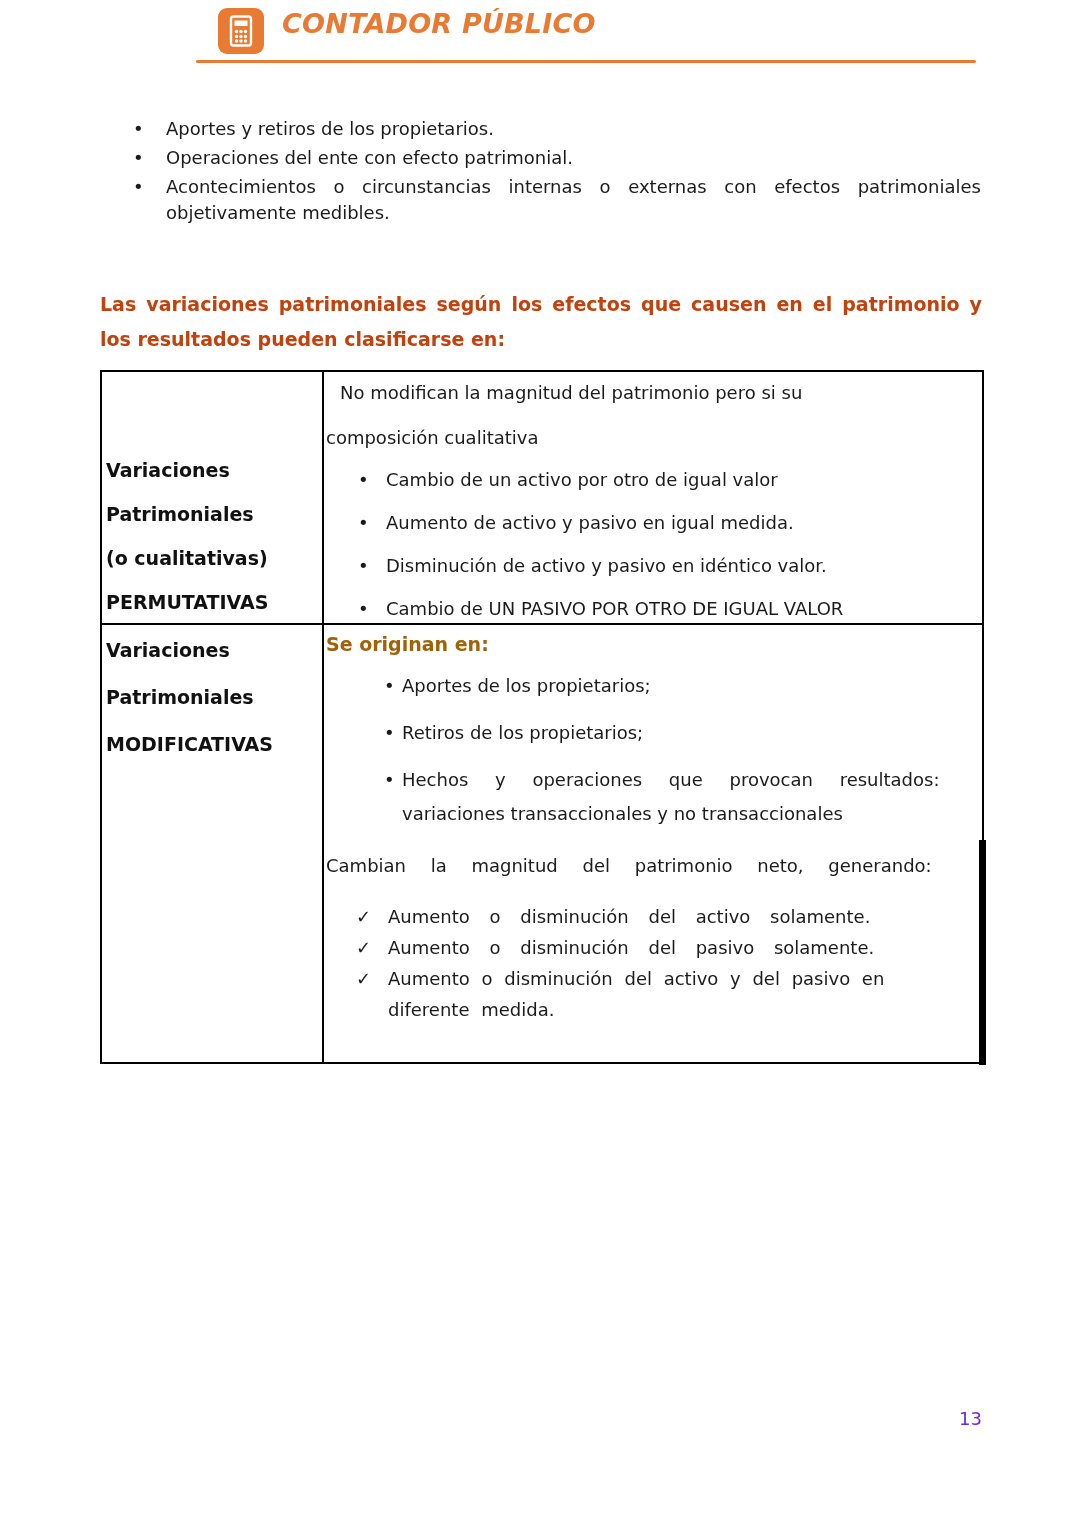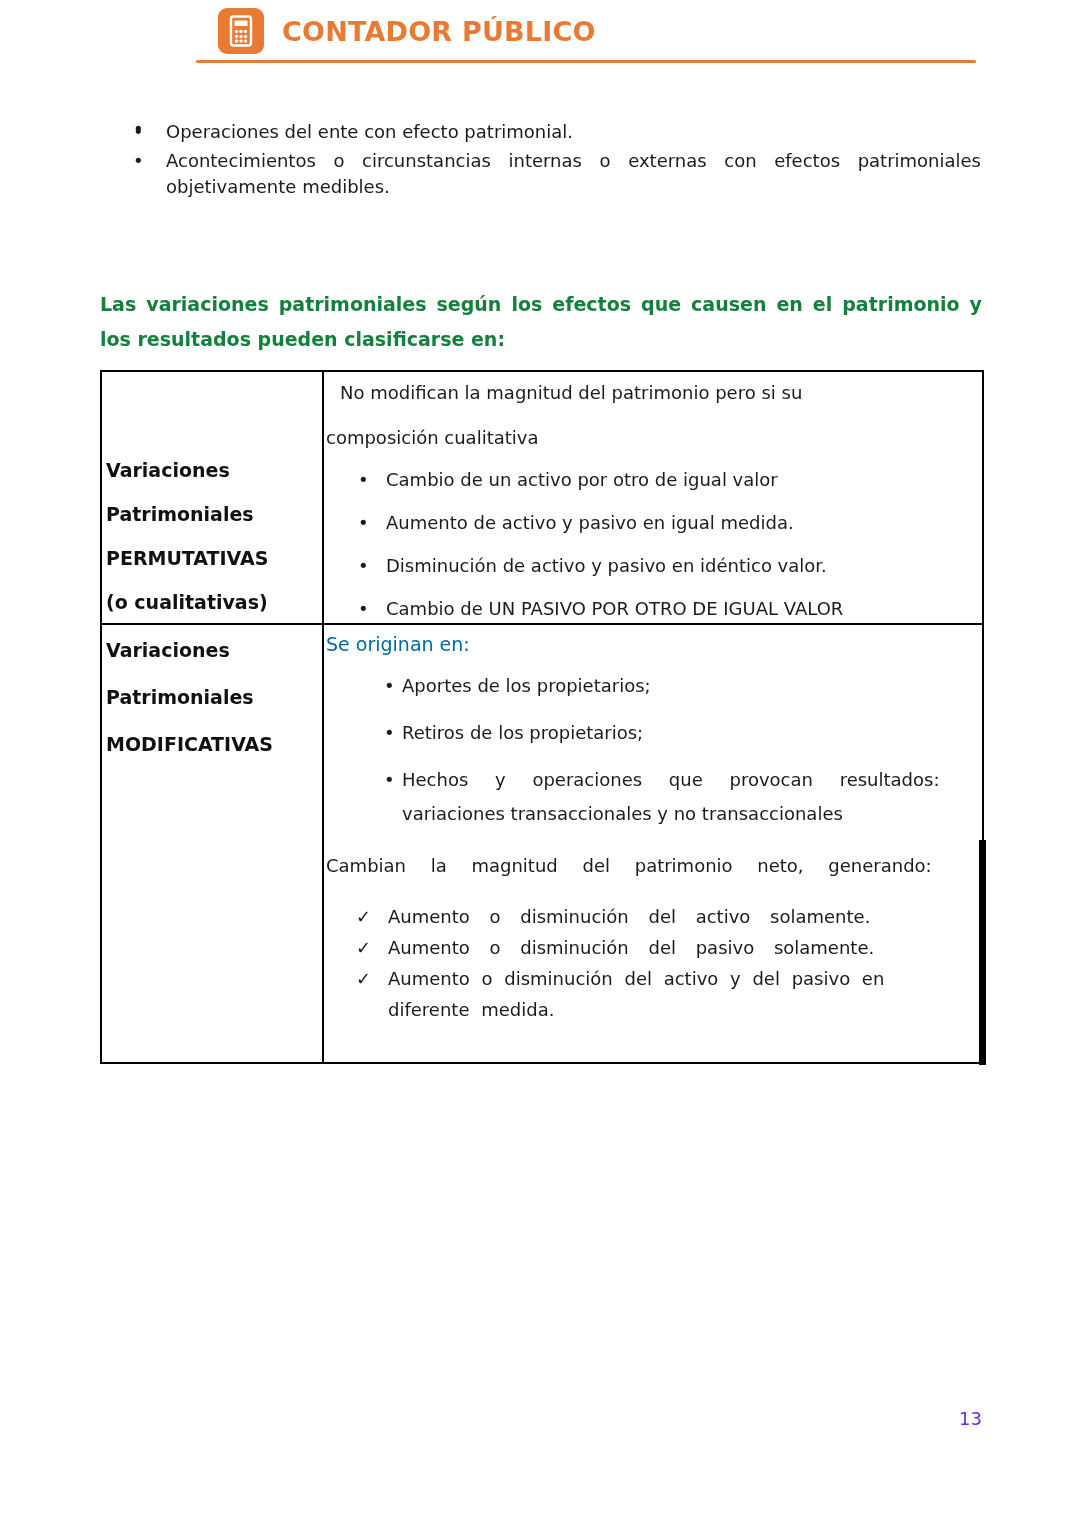--- a/index.html
+++ b/index.html
@@ -16,22 +16,22 @@
     font-size: 18px;
     overflow: hidden;
   }
 
   
   .header {
     position: absolute;
     top: 8px;
     left: 218px;
     display: flex;
-    align-items: center;
     gap: 18px;
+    font-style: italic;
   }
   .logo {
     width: 46px;
     height: 46px;
     flex: 0 0 auto;
   }
   .brand {
     font-size: 27px;
     font-weight: bold;
     color: #E87A33;
@@ -72,21 +72,21 @@
 
   
   .lead {
     position: absolute;
     top: 268px;
     left: 100px;
     width: 882px;
     font-weight: bold;
     font-size: 19px;
     line-height: 35px;
-    color: #15803d;
+    color: #c2410c;
     text-align: justify;
   }
 
   
   .vtable {
     position: absolute;
     top: 370px;
     left: 100px;
     width: 884px;
     border: 2px solid #000;
@@ -126,23 +126,23 @@
   }
   .r1-bullets li {
     position: relative;
     padding-left: 28px;
     line-height: 22px;
     margin-bottom: 21px;
   }
 
   
   .r2-heading {
-    font-weight: normal;
+    font-weight: bold;
     font-size: 19px;
-    color: #0369a1;
+    color: #a16207;
     line-height: 26px;
     margin: 0;
   }
   .r2-bullets {
     list-style: none;
     margin: 16px 0 0 58px;
     padding: 0;
   }
   .r2-bullets li {
     position: relative;
@@ -217,41 +217,42 @@
       <circle cx="27.5" cy="33" r="1.7" fill="#ffffff"></circle>
     </svg>
   </div>
   <div class="brand">CONTADOR PÚBLICO</div>
 </div>
 <div class="header-rule"></div>
 
 <ul class="intro">
   <li>
     <span class="marker">•</span>
+    <span>Aportes y retiros de los propietarios.</span>
   </li>
   <li>
     <span class="marker">•</span>
     <span>Operaciones del ente con efecto patrimonial.</span>
   </li>
   <li>
     <span class="marker">•</span>
     <span>Acontecimientos o circunstancias internas o externas con efectos patrimoniales objetivamente medibles.</span>
   </li>
 </ul>
 
 <p class="lead">Las variaciones patrimoniales según los efectos que causen en el patrimonio y los resultados pueden clasificarse en:</p>
 
 <div class="vtable">
 
   <div class="vrow vrow1">
     <div class="cell-left">
       <div class="lbl">Variaciones</div>
       <div class="lbl">Patrimoniales</div>
+      <div class="lbl">(o cualitativas)</div>
       <div class="lbl">PERMUTATIVAS</div>
-      <div class="lbl">(o cualitativas)</div>
     </div>
     <div class="cell-right">
       <div class="r1-line1">No modifican la magnitud del patrimonio pero si su</div>
       <div class="r1-line2">composición cualitativa</div>
       <ul class="r1-bullets">
         <li>
           <span class="marker">•</span>
           <span>Cambio de un activo por otro de igual valor</span>
         </li>
         <li>

